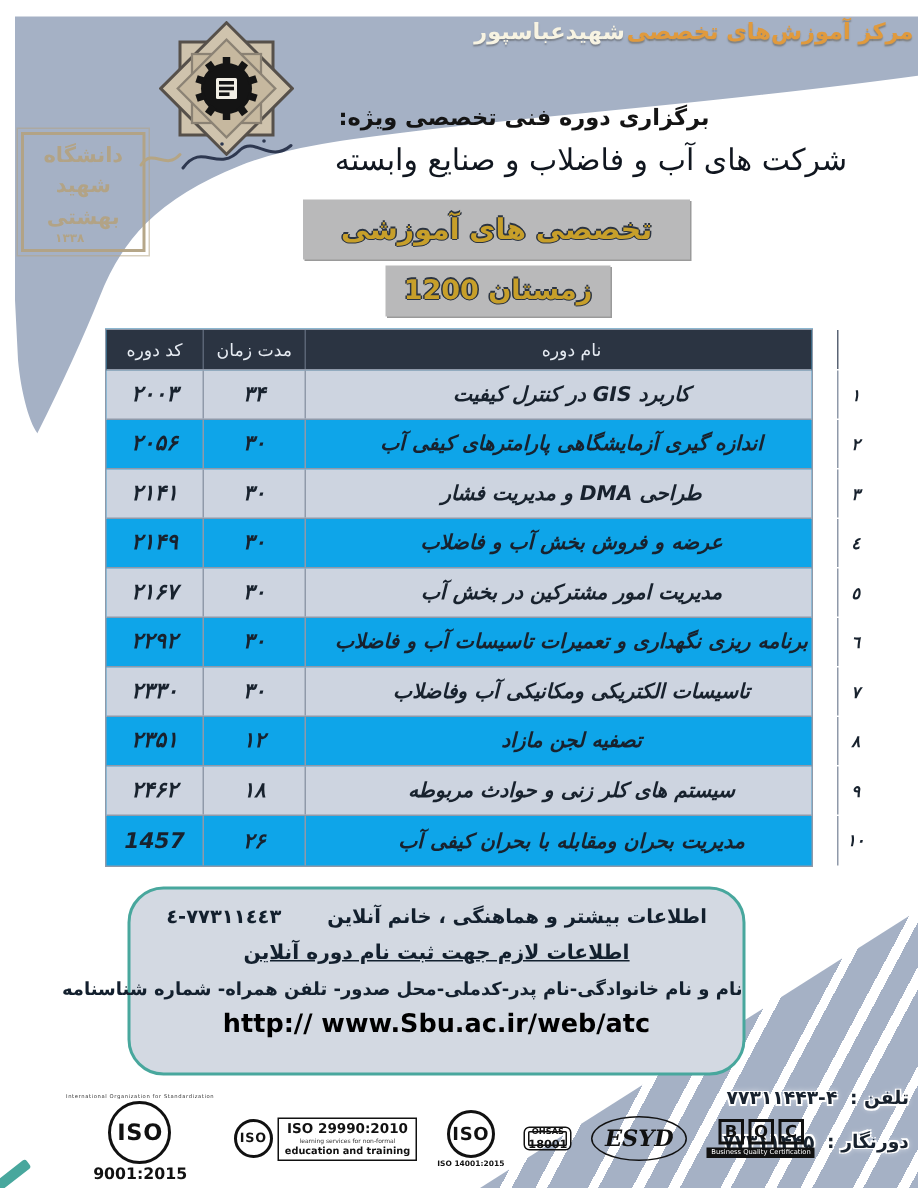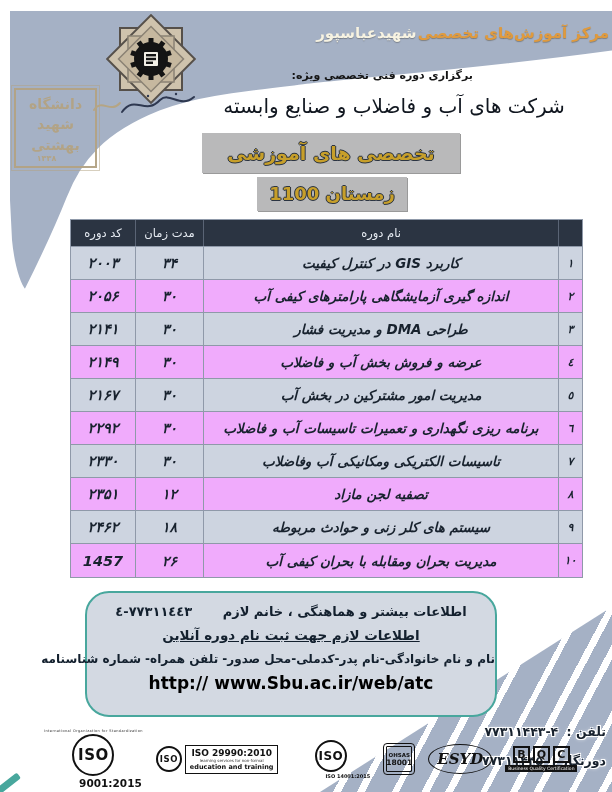--- a/index.html
+++ b/index.html
@@ -32,28 +32,28 @@
       #ffffff 26px 33px, var(--blue) 33px 47px,
       #ffffff 47px 54px, var(--blue) 54px 78px);
     clip-path:polygon(100% 6%,100% 100%,0% 100%);
   }
   .corner-accent{
     position:absolute;left:-8px;top:781px;width:30px;height:7px;
     background:var(--teal);transform:rotate(-38deg);z-index:1;border-radius:2px;
   }
   
   .org-title{
-    position:absolute;top:24px;right:3px;z-index:3;direction:rtl;
+    position:absolute;top:12px;right:3px;z-index:3;direction:rtl;
     font-size:15px;font-weight:bold;white-space:nowrap;
   }
   .org-title .part1{color:var(--orange);text-shadow:0 1px 1px rgba(60,40,0,.35);}
   .org-title .part2{color:#f7f3e2;margin-right:-4px;text-shadow:0 1px 1px rgba(60,60,60,.4);}
   .event-line{
     position:absolute;top:69px;right:139px;z-index:3;direction:rtl;
-    font-size:11px;font-weight:bold;color:#141414;white-space:nowrap;
+    font-size:15px;font-weight:bold;color:#141414;white-space:nowrap;
   }
   .audience-title{
     position:absolute;top:94px;left:203px;width:382px;z-index:3;direction:rtl;
     text-align:center;font-size:20px;font-weight:normal;color:#10161f;white-space:nowrap;
   }
   .badge{
     position:absolute;z-index:3;background:var(--badgegray);direction:rtl;
     text-align:center;font-weight:bold;color:var(--gold);
     text-shadow:-1px 0 0 var(--navy),1px 0 0 var(--navy),0 -1px 0 var(--navy),0 1px 0 var(--navy);
     box-shadow:1px 1px 0 #9a9a9a;
@@ -67,22 +67,22 @@
     color:var(--tan);direction:rtl;text-align:center;font-weight:bold;
     padding-top:4px;line-height:1.45;opacity:.95;
   }
   .seal .w{font-size:14px;display:block;}
   .seal .y{font-size:8px;display:block;text-align:center;padding-right:18px;margin-top:-2px;}
   
   #star-svg{position:absolute;left:106px;top:14px;z-index:3;}
   #sig-svg{position:absolute;left:90px;top:90px;z-index:3;}
   
   .course-table{
-    position:absolute;left:70px;top:219px;width:513px;z-index:3;
-    border:1.5px solid var(--border);background:#f0abfc;direction:ltr;
+    position:absolute;left:70px;top:219px;width:472px;z-index:3;
+    border:1.5px solid var(--border);background:#0ea5e9;direction:ltr;
   }
   .t-row{display:grid;grid-template-columns:65px 68px 355px 23px;border-bottom:1px solid var(--border);}
   .t-row:last-child{border-bottom:none;}
   .t-head{background:var(--navy);height:27px;}
   .t-head .cell{color:#e6ebf2;font-size:11.5px;font-weight:normal;border-right:1px solid #5a6475;}
   .cell{
     display:flex;align-items:center;justify-content:center;direction:rtl;
     height:100%;overflow:hidden;white-space:nowrap;
   }
   .t-body{height:33px;}
@@ -119,31 +119,31 @@
     position:absolute;left:44px;top:729px;height:60px;z-index:4;
     display:flex;align-items:center;gap:13px;color:#111;
   }
   .cert{display:flex;flex-direction:column;align-items:center;}
   .iso-ring{font-size:3.5px;letter-spacing:.4px;white-space:nowrap;margin-bottom:1px;color:#333;}
   .iso-circle{
     width:42px;height:42px;border:2.5px solid #111;border-radius:50%;
     display:flex;align-items:center;justify-content:center;
     font-weight:bold;font-size:15px;letter-spacing:.5px;
   }
-  .iso-code{font-size:10.5px;font-weight:bold;margin-top:1px;margin-left:34px;}
+  .iso-code{font-size:10.5px;font-weight:bold;margin-top:1px;}
   .cert-29990{flex-direction:row;align-items:center;gap:3px;}
   .iso-circle.small{width:26px;height:26px;font-size:8.5px;border-width:2px;}
   .iso-box{border:1.5px solid #111;padding:2px 4px;text-align:center;}
   .iso-box .l1{font-size:9px;font-weight:bold;white-space:nowrap;}
   .iso-box .l2{font-size:4px;white-space:nowrap;color:#333;}
   .iso-box .l3{font-size:6.5px;font-weight:bold;white-space:nowrap;}
   .iso-circle.mid{width:32px;height:32px;font-size:12px;}
   .iso-code.tiny{font-size:5px;}
   .ohsas-badge{
-    width:32px;height:32px;border:1.5px solid #111;outline:1px solid #111;outline-offset:-4px;
+    width:32px;height:16px;border:1.5px solid #111;outline:1px solid #111;outline-offset:-4px;
     display:flex;flex-direction:column;align-items:center;justify-content:center;border-radius:4px;
   }
   .ohsas-badge .o1{font-size:5.5px;font-weight:bold;}
   .ohsas-badge .o2{font-size:7.5px;font-weight:bold;}
   .esyd{
     border:1.5px solid #111;border-radius:50%;padding:5px 8px;
     font-family:"DejaVu Serif",serif;font-style:italic;font-weight:bold;font-size:15px;
   }
   .bqc .tiles{display:flex;gap:3px;}
   .bqc .tile{
@@ -206,21 +206,21 @@
   <div class="seal">
     <span class="w">دانشگاه</span>
     <span class="w">شهید</span>
     <span class="w">بهشتی</span>
     <span class="y">۱۳۳۸</span>
   </div>
 
   <div class="event-line">برگزاری دوره فنی تخصصی ویژه:</div>
   <div class="audience-title">شرکت های آب و فاضلاب و صنایع وابسته</div>
   <div class="badge badge-courses">تخصصی های آموزشی آنلاین</div>
-  <div class="badge badge-season">زمستان 1100</div>
+  <div class="badge badge-season">زمستان 1200</div>
 
   <div class="course-table">
     <div class="t-row t-head">
       <div class="cell">کد دوره</div>
       <div class="cell">مدت زمان</div>
       <div class="cell">نام دوره</div>
       <div class="cell"></div>
     </div>
 
     <div class="t-row t-body alt">
@@ -280,21 +280,21 @@
     <div class="t-row t-body">
       <div class="cell code">1457</div>
       <div class="cell dur">۲۶</div>
       <div class="cell cname">مدیریت بحران ومقابله با بحران کیفی آب</div>
       <div class="cell rnum">۱۰</div>
     </div>
   </div>
 
   <div class="contact-box">
     <div class="cb-line1">
-      <span>اطلاعات بیشتر و هماهنگی ، خانم لازم</span>
+      <span>اطلاعات بیشتر و هماهنگی ، خانم آنلاین</span>
       <span class="cb-phone">٧٧٣١١٤٤٣-٤</span>
     </div>
     <div class="cb-line2">اطلاعات لازم جهت ثبت نام دوره آنلاین</div>
     <div class="cb-line3">نام و نام خانوادگی-نام پدر-کدملی-محل صدور- تلفن همراه- شماره شناسنامه</div>
     <div class="cb-url">http:// www.Sbu.ac.ir/web/atc</div>
   </div>
 
   <div class="footer-contact">
     <div class="fline">
       <span>تلفن :</span>

